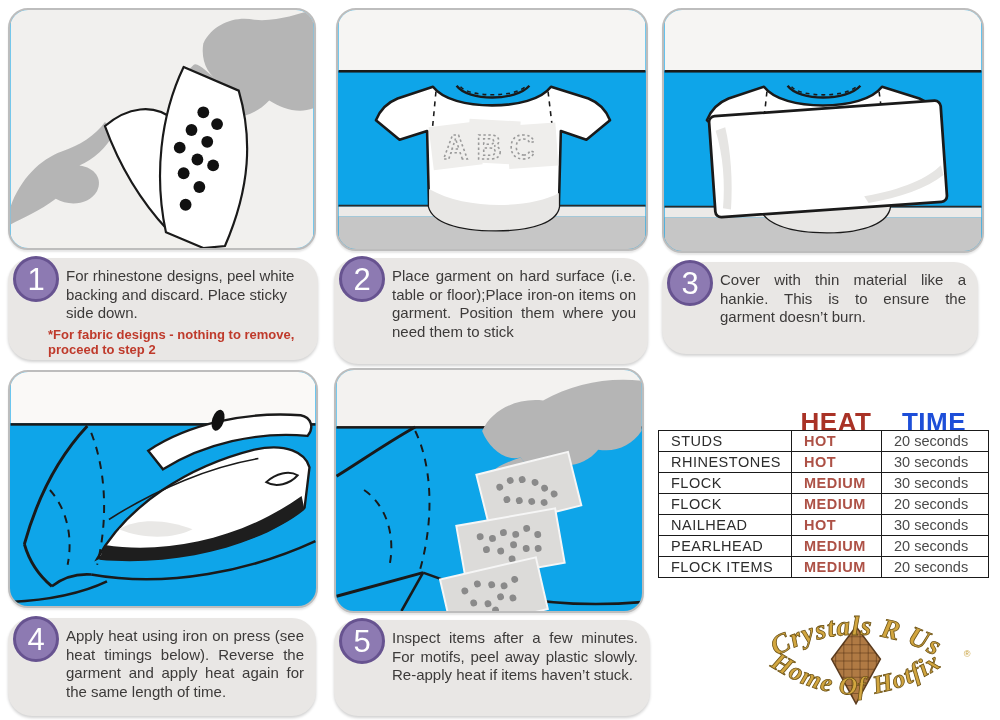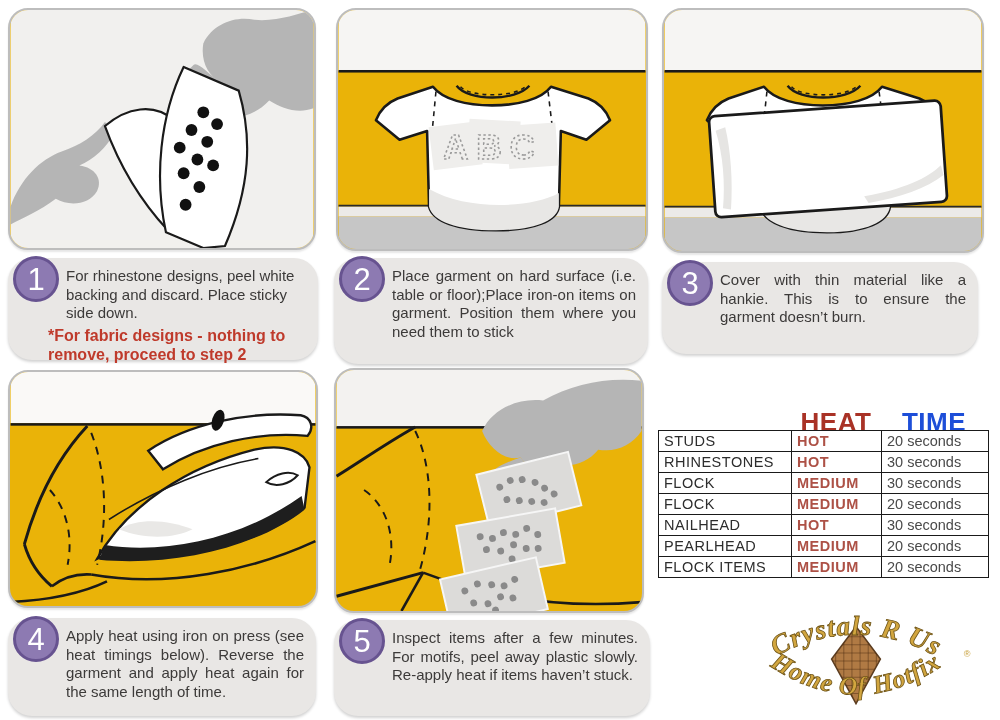--- a/index.html
+++ b/index.html
@@ -3,51 +3,51 @@
 <meta charset="utf-8">
 <style>
   * { margin:0; padding:0; box-sizing:border-box; }
   html,body { background:#ffffff; }
   body { font-family:"Liberation Sans", sans-serif; }
   #sheet {
     position:relative; width:1000px; height:720px; background:#ffffff; overflow:hidden;
   }
   .panel {
     position:absolute; border:2px solid #bdbdbd; border-radius:20px;
-    background:#eab308; overflow:hidden; box-shadow:0 2px 2px rgba(0,0,0,0.10);
+    background:#0ea5e9; overflow:hidden; box-shadow:0 2px 2px rgba(0,0,0,0.10);
   }
   .panel svg { display:block; width:100%; height:100%; }
   .bubble {
     position:absolute; background:#e9e7e5; border-radius:24px;
     box-shadow:0 2px 3px rgba(0,0,0,0.18);
   }
   .badge {
     position:absolute; left:5px; top:-2px; width:46px; height:46px; border-radius:50%;
     background:#8d7ab2; border:3px solid #675390; color:#ffffff;
     display:flex; align-items:center; justify-content:center;
     font-size:31px; line-height:1; font-weight:400;
   }
   .step-text {
     margin:9px 12px 4px 58px; font-size:15px; line-height:1.24; color:#3c3a39;
     text-align:justify;
   }
   .step-note {
-    margin:2px 10px 0 40px; font-size:16px; line-height:1.18; font-weight:bold; color:#bf3a2b;
+    margin:2px 10px 0 40px; font-size:13px; line-height:1.18; font-weight:bold; color:#bf3a2b;
   }
   
   .tbl-headers { position:absolute; left:658px; top:399px; width:330px; height:30px; }
   .tbl-h { position:absolute; top:8px; font-weight:bold; font-size:26px; letter-spacing:0.5px; }
   .tbl-h.heat { left:133px; width:90px; text-align:center; color:#a93226; }
   .tbl-h.time { left:223px; width:106px; text-align:center; color:#1d4ed8; }
   table.heat-table {
     position:absolute; left:658px; top:430px; width:330px;
     border-collapse:collapse; table-layout:fixed;
   }
   table.heat-table td {
-    border:1.6px solid #1a1a1a; height:21px; font-size:14.5px; padding:0 0 0 5px;
+    border:1.6px solid #1a1a1a; height:21px; font-size:14.5px; padding:0 0 0 12px;
     white-space:nowrap; overflow:hidden;
   }
   td.c-item { width:133px; color:#2d2d2d; letter-spacing:0.5px; }
   td.c-heat { width:90px;  color:#ad5146; font-weight:bold; padding-left:12px; letter-spacing:0.5px; }
   td.c-time { width:107px; color:#4a4a4a; }
   .logo-box { position:absolute; left:722px; top:598px; width:268px; height:122px; }
   .logo-box svg { display:block; width:100%; height:100%; }
 </style>
 </head>
 <body>

